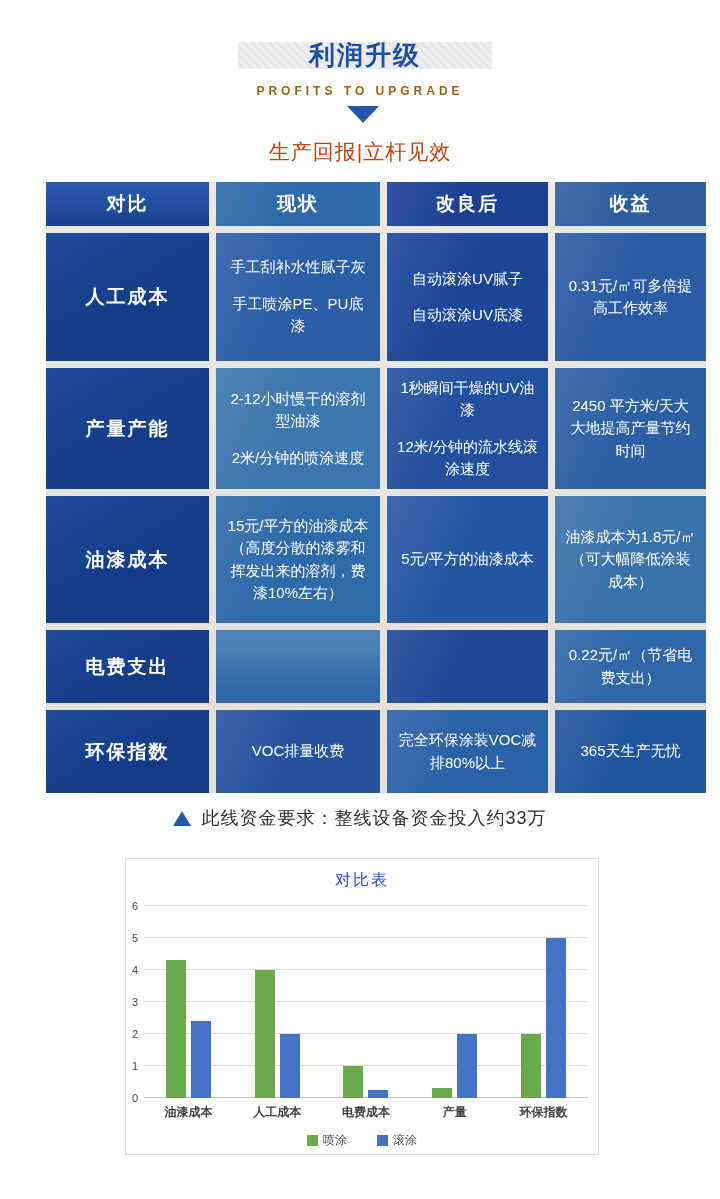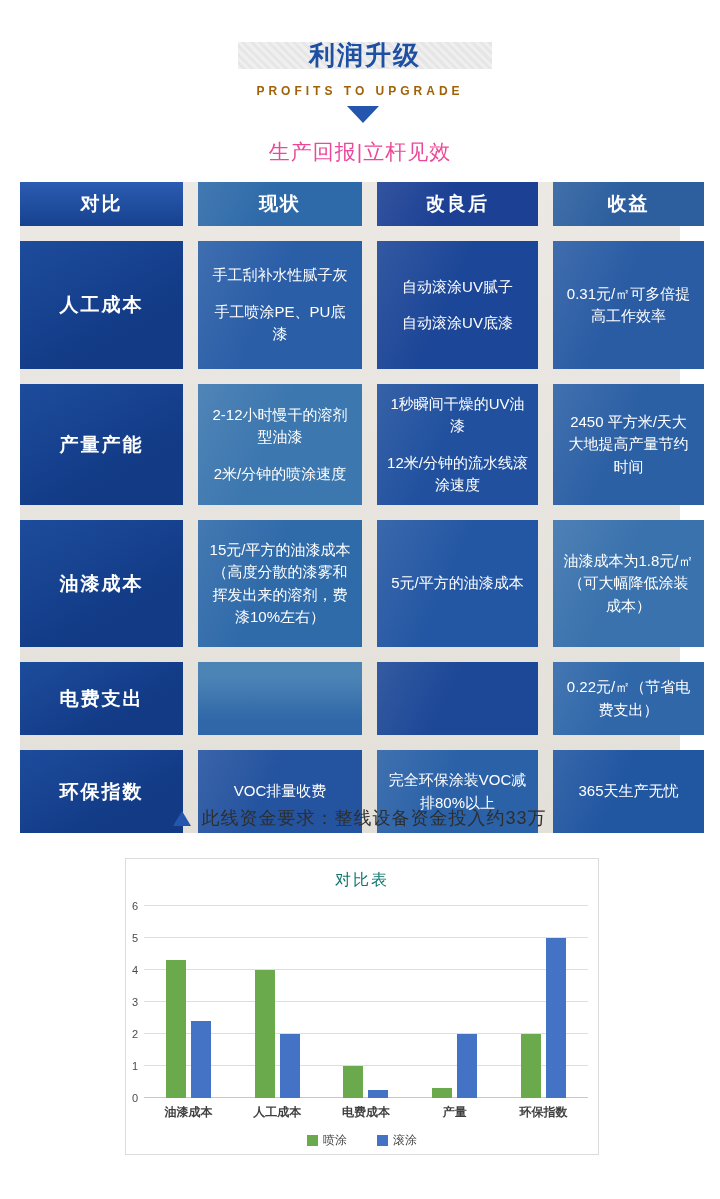--- a/index.html
+++ b/index.html
@@ -10,26 +10,26 @@
   .title-box { position:absolute; left:238px; top:42px; width:254px; height:27px;
     background:repeating-linear-gradient(45deg,#efefef 0 3px,#e6e6e6 3px 6px);
     display:flex; align-items:center; justify-content:center; }
   .title-box span { font-size:26px; font-weight:bold; color:#1d4fa3; letter-spacing:2px; }
   .subtitle { position:absolute; left:0; top:84px; width:720px; text-align:center;
     font-size:12px; font-weight:600; letter-spacing:4px; color:#a16207; }
   .arrow-down { position:absolute; left:347px; top:106px; width:0; height:0;
     border-left:16px solid transparent; border-right:16px solid transparent;
     border-top:17px solid #2456ae; }
   .section-title { position:absolute; left:0; top:138px; width:720px; text-align:center;
-    font-size:21px; font-weight:500; color:#ec4899; letter-spacing:1px; }
-
-  
-  .cmp-table { position:absolute; left:20px; top:182px; width:660px;
+    font-size:21px; font-weight:500; color:#c2410c; letter-spacing:1px; }
+
+  
+  .cmp-table { position:absolute; left:46px; top:182px; width:660px;
     display:grid; grid-template-columns:163px 164px 161px 151px;
-    grid-template-rows:44px 128px 121px 127px 73px 83px; gap:15px;
+    grid-template-rows:44px 128px 121px 127px 73px 83px; gap:7px;
     background:linear-gradient(180deg,#ece9e4,#e3e0da); }
   .cell { color:#fff; display:flex; flex-direction:column; align-items:center;
     justify-content:center; text-align:center; padding:6px 10px;
     background-image:linear-gradient(115deg,rgba(255,255,255,.10),rgba(255,255,255,0) 45%); }
   .cell p { font-size:15px; line-height:1.5; margin:7px 0; }
   .hcell span { font-size:19px; font-weight:bold; letter-spacing:2px; }
   .lcell span { font-size:19px; font-weight:bold; letter-spacing:2px; }
   
   .h0 { background-color:#1e4fa0; background-image:linear-gradient(180deg,#2b5cb1,#16418f); }
   .h1 { background-color:#2e6aa9; }
@@ -47,21 +47,21 @@
   .note { position:absolute; left:0; top:806px; width:720px; display:flex;
     align-items:center; justify-content:center; gap:10px; }
   .tri-up { width:0; height:0; border-left:9px solid transparent;
     border-right:9px solid transparent; border-bottom:15px solid #2456ae; }
   .note span { font-size:18px; color:#2e2e2e; letter-spacing:1px; }
 
   
   .chart-box { position:absolute; left:125px; top:858px; width:474px; height:297px;
     border:1px solid #dcdcdc; background:#fff; }
   .chart-title { position:absolute; top:11px; left:0; width:100%; text-align:center;
-    font-size:16px; color:#0f766e; letter-spacing:2px; }
+    font-size:16px; color:#1d4ed8; letter-spacing:2px; }
   .plot { position:absolute; left:18px; top:47px; width:444px; height:192px; }
   .gridline { position:absolute; left:0; width:100%; height:1px; background:#dedede; }
   .gridline.zero { background:#c8c8c8; }
   .ytick { position:absolute; right:calc(100% + 6px); font-size:11px; color:#4a4a4a; }
   .bars { position:absolute; left:0; top:0; width:100%; height:100%; display:flex; }
   .bar-group { flex:1; display:flex; align-items:flex-end; justify-content:center; gap:5px; }
   .bar { width:20px; }
   .xlabels { position:absolute; left:18px; top:245px; width:444px; display:flex; }
   .xlabels div { flex:1; text-align:center; font-size:12px; font-weight:bold; color:#3f3f3f; }
   .legend { position:absolute; left:0; top:273px; width:100%; display:flex;

